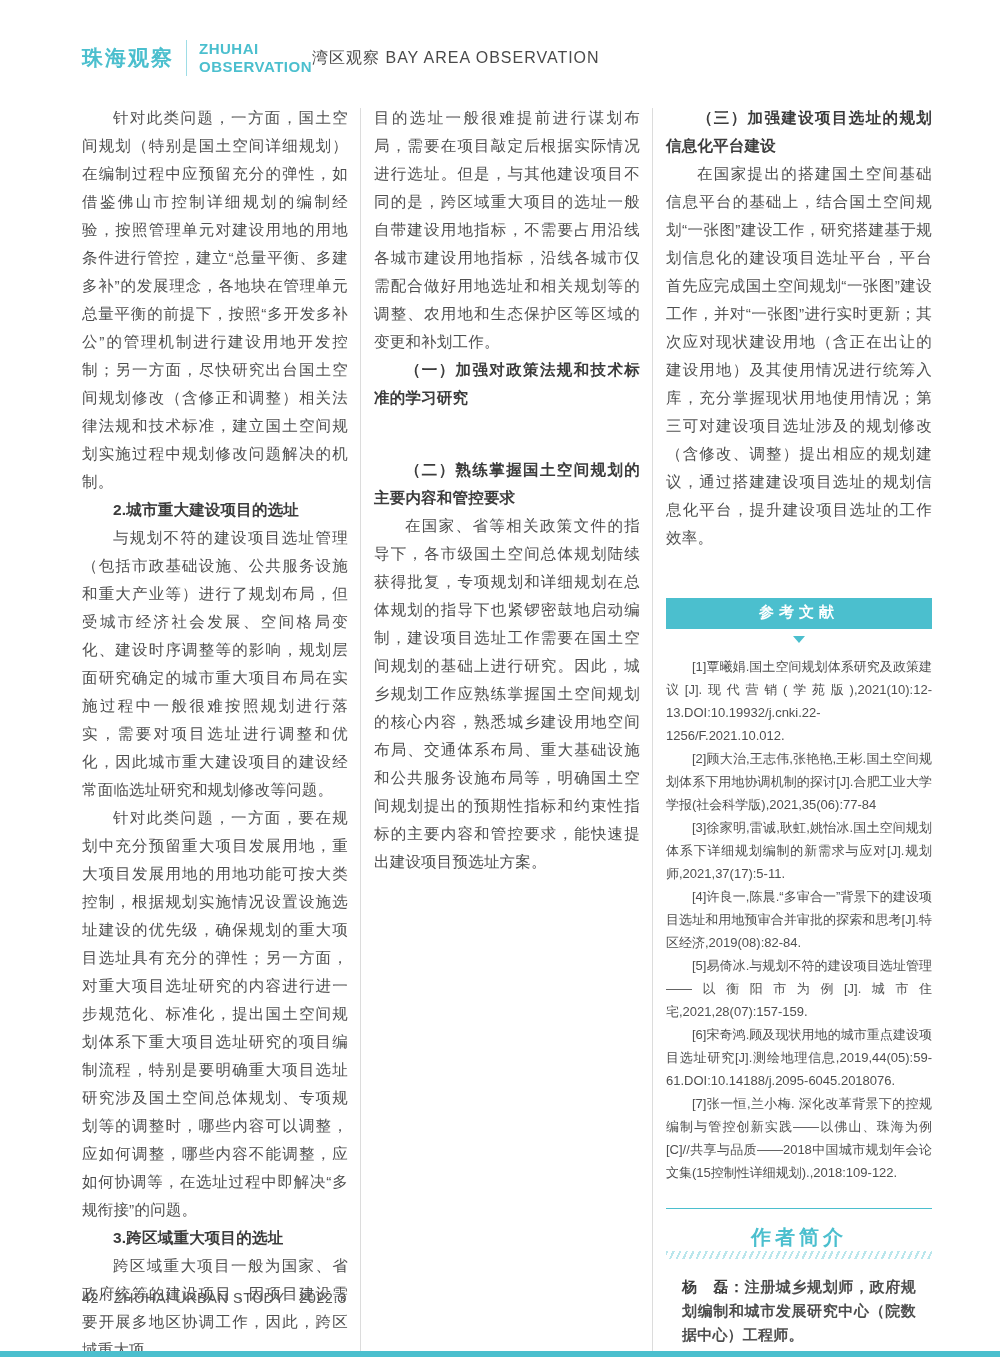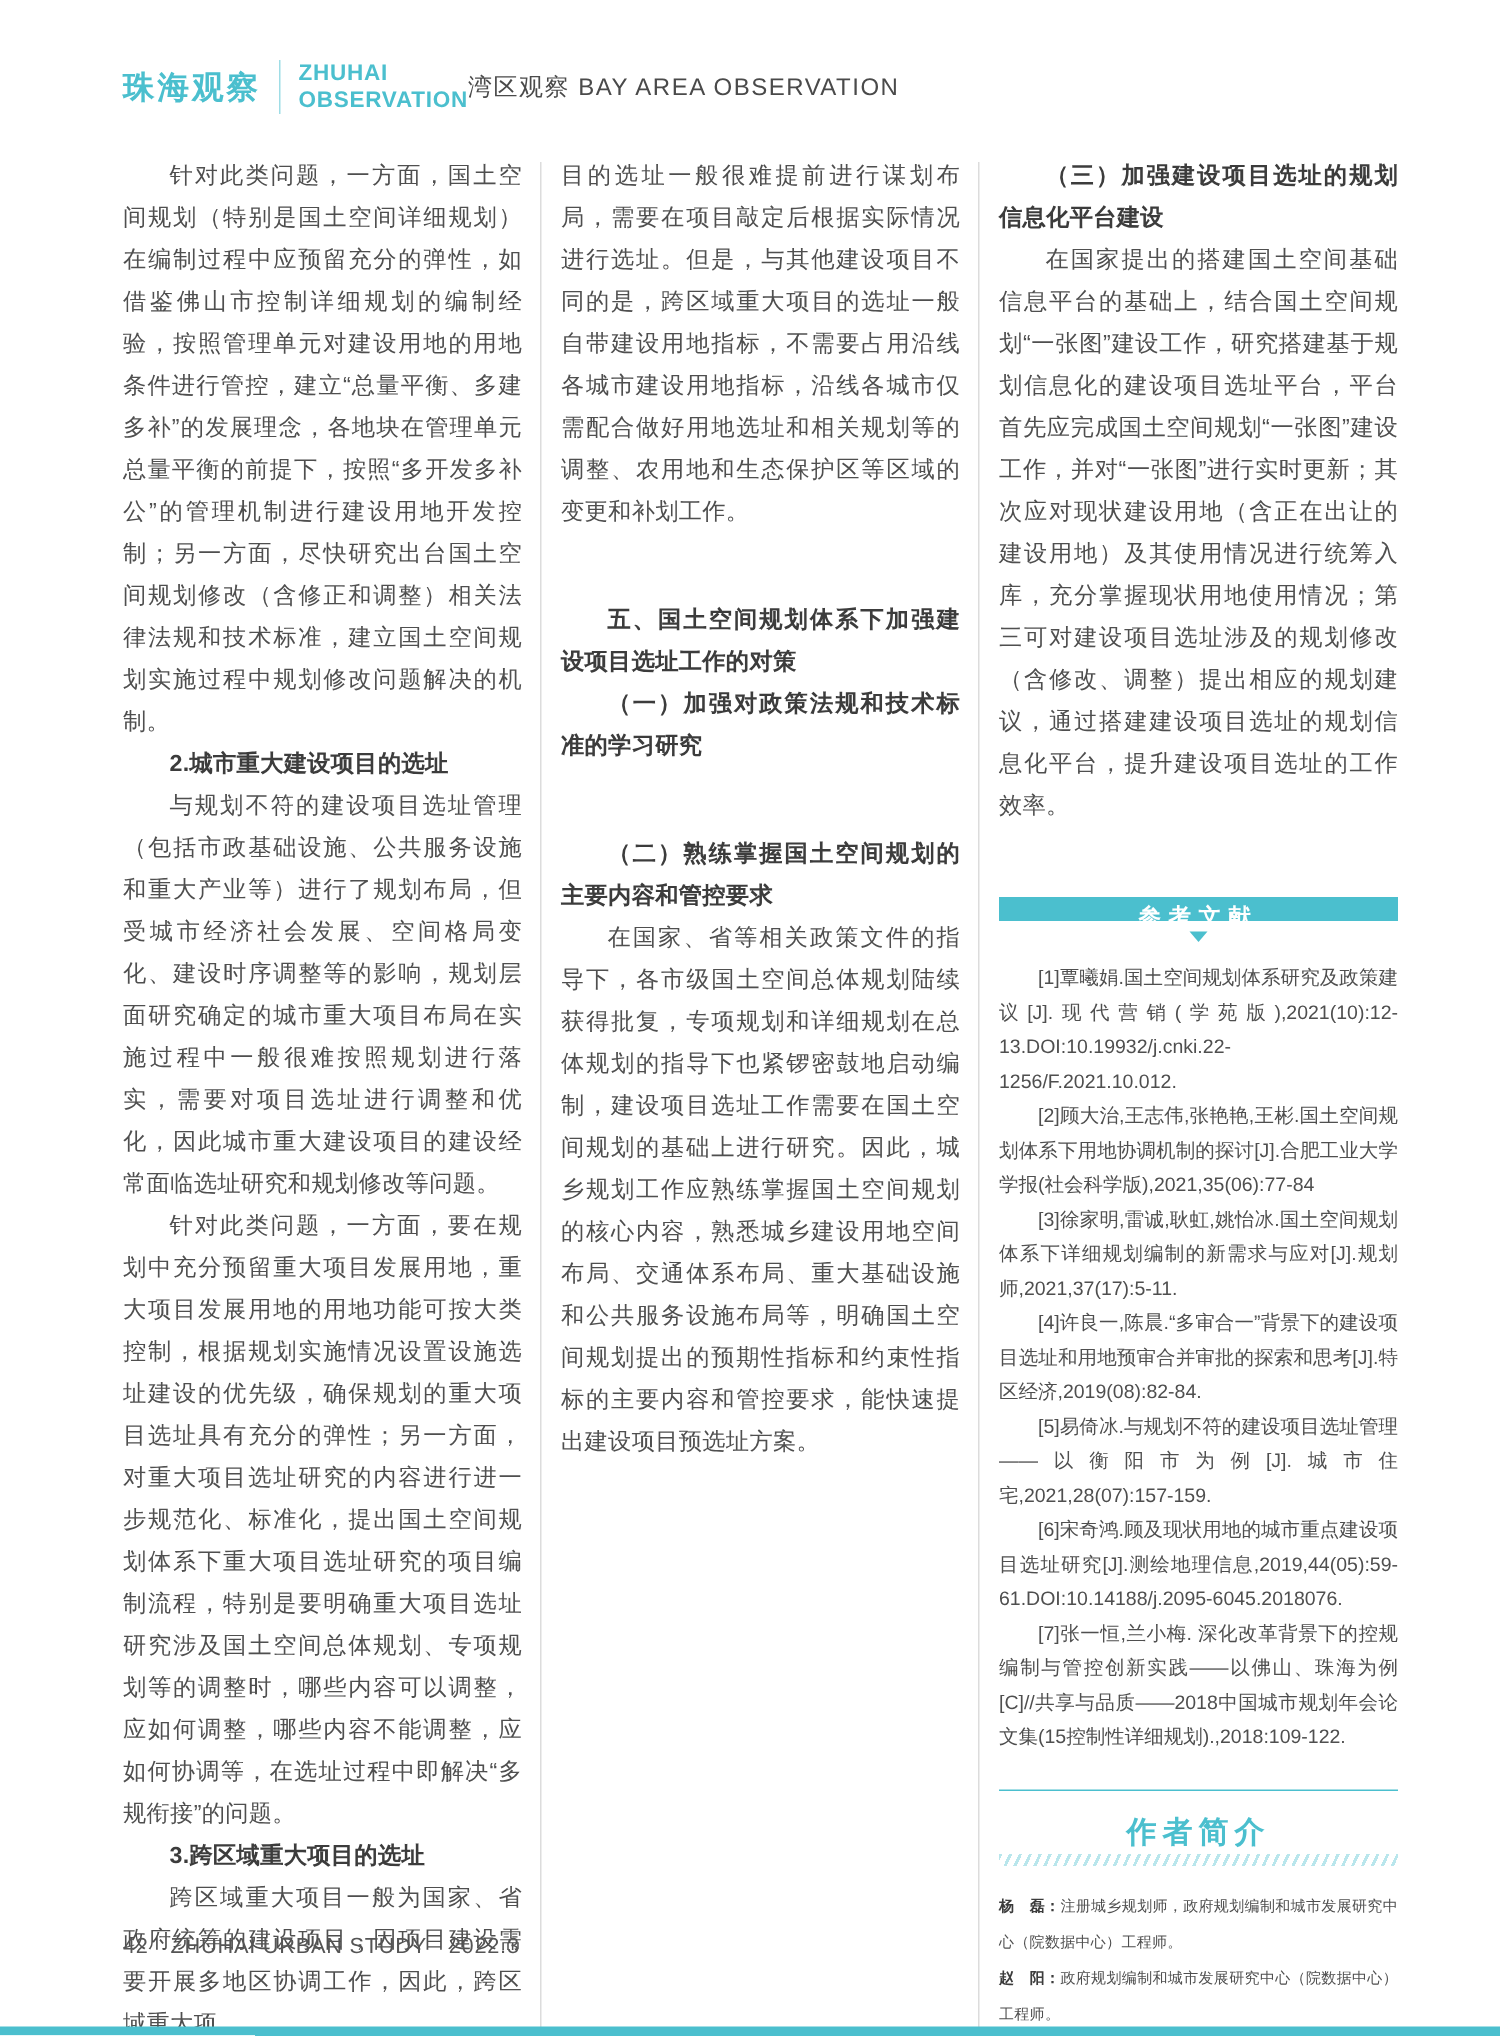--- a/index.html
+++ b/index.html
@@ -24,35 +24,35 @@
   .col-divider { width:1px; background:#dcdcdc; margin:4px 13px 0 12px; align-self:stretch; }
   .col p { margin:0; }
   .col p.para, .col p.heading, .col p.subhead { text-indent:2em; }
   .col p.cont { text-indent:0; }
   .col p.heading, .col p.subhead { font-weight:bold; color:var(--dark); }
   .col p.gap { margin-top:44px; }
 
   
   .refs-panel { margin-top:46px; }
   .refs-bar { background:var(--accent); color:#fff; font-weight:bold; font-size:15px;
-              letter-spacing:5px; text-align:center; height:16px; line-height:27px; }
+              letter-spacing:5px; text-align:center; height:31px; line-height:27px; }
   .refs-arrow { width:0; height:0; border-left:6px solid transparent; border-right:6px solid transparent;
                 border-top:7px solid var(--accent); margin:7px auto 12px auto; }
   .refs-list p.ref { font-size:13px; line-height:23px; text-indent:2em; text-align:justify;
                      color:var(--body); letter-spacing:0; margin:0; }
 
   
   .authors-panel { margin-top:24px; }
   .authors-rule { border:none; border-top:1px solid var(--accent); margin:0 0 14px 0; }
   .authors-title { color:var(--accent); font-weight:bold; font-size:20px; letter-spacing:4px;
                    text-align:center; margin:0 0 10px 0; text-indent:0 !important; }
   .authors-stripes { height:8px; margin-bottom:16px;
     background:repeating-linear-gradient(115deg,#b9e6ec 0,#b9e6ec 2px,transparent 2px,transparent 6px); }
-  .authors-panel p.bio { font-size:10px; line-height:24px; color:var(--body); text-align:justify;
-                         text-indent:0; margin:0; }
+  .authors-panel p.bio { font-size:15px; line-height:24px; color:var(--body); text-align:justify;
+                         text-indent:0; margin:16px;font-weight:bold; }
   .authors-panel p.bio b { color:var(--dark); }
 
   
   .footer { position:absolute; left:82px; top:1290px; color:#555; font-size:14.5px; letter-spacing:0.5px; }
   .footer span { margin-right:10px; }
   .bottom-bar { position:absolute; left:0; right:0; bottom:0; height:6px; background:var(--accent); }
 </style>
 </head>
 <body>
 
@@ -75,21 +75,20 @@
         <p class="para">针对此类问题，一方面，国土空间规划（特别是国土空间详细规划）在编制过程中应预留充分的弹性，如借鉴佛山市控制详细规划的编制经验，按照管理单元对建设用地的用地条件进行管控，建立“总量平衡、多建多补”的发展理念，各地块在管理单元总量平衡的前提下，按照“多开发多补公”的管理机制进行建设用地开发控制；另一方面，尽快研究出台国土空间规划修改（含修正和调整）相关法律法规和技术标准，建立国土空间规划实施过程中规划修改问题解决的机制。</p>
         <p class="subhead">2.城市重大建设项目的选址</p>
         <p class="para">与规划不符的建设项目选址管理（包括市政基础设施、公共服务设施和重大产业等）进行了规划布局，但受城市经济社会发展、空间格局变化、建设时序调整等的影响，规划层面研究确定的城市重大项目布局在实施过程中一般很难按照规划进行落实，需要对项目选址进行调整和优化，因此城市重大建设项目的建设经常面临选址研究和规划修改等问题。</p>
         <p class="para">针对此类问题，一方面，要在规划中充分预留重大项目发展用地，重大项目发展用地的用地功能可按大类控制，根据规划实施情况设置设施选址建设的优先级，确保规划的重大项目选址具有充分的弹性；另一方面，对重大项目选址研究的内容进行进一步规范化、标准化，提出国土空间规划体系下重大项目选址研究的项目编制流程，特别是要明确重大项目选址研究涉及国土空间总体规划、专项规划等的调整时，哪些内容可以调整，应如何调整，哪些内容不能调整，应如何协调等，在选址过程中即解决“多规衔接”的问题。</p>
         <p class="subhead">3.跨区域重大项目的选址</p>
         <p class="para">跨区域重大项目一般为国家、省政府统筹的建设项目，因项目建设需要开展多地区协调工作，因此，跨区域重大项</p>
       </div>
     <div class="col-divider"></div>
     <div class="col">
         <p class="cont">目的选址一般很难提前进行谋划布局，需要在项目敲定后根据实际情况进行选址。但是，与其他建设项目不同的是，跨区域重大项目的选址一般自带建设用地指标，不需要占用沿线各城市建设用地指标，沿线各城市仅需配合做好用地选址和相关规划等的调整、农用地和生态保护区等区域的变更和补划工作。</p>
-        <p class="heading gap">五、国土空间规划体系下加强建设项目选址工作的对策</p>
         <p class="subhead">（一）加强对政策法规和技术标准的学习研究</p>
         <p class="subhead gap">（二）熟练掌握国土空间规划的主要内容和管控要求</p>
         <p class="para">在国家、省等相关政策文件的指导下，各市级国土空间总体规划陆续获得批复，专项规划和详细规划在总体规划的指导下也紧锣密鼓地启动编制，建设项目选址工作需要在国土空间规划的基础上进行研究。因此，城乡规划工作应熟练掌握国土空间规划的核心内容，熟悉城乡建设用地空间布局、交通体系布局、重大基础设施和公共服务设施布局等，明确国土空间规划提出的预期性指标和约束性指标的主要内容和管控要求，能快速提出建设项目预选址方案。</p>
       </div>
     <div class="col-divider"></div>
     <div class="col">
       <div>
           <p class="subhead">（三）加强建设项目选址的规划信息化平台建设</p>
           <p class="para">在国家提出的搭建国土空间基础信息平台的基础上，结合国土空间规划“一张图”建设工作，研究搭建基于规划信息化的建设项目选址平台，平台首先应完成国土空间规划“一张图”建设工作，并对“一张图”进行实时更新；其次应对现状建设用地（含正在出让的建设用地）及其使用情况进行统筹入库，充分掌握现状用地使用情况；第三可对建设项目选址涉及的规划修改（含修改、调整）提出相应的规划建议，通过搭建建设项目选址的规划信息化平台，提升建设项目选址的工作效率。</p>
         </div>

